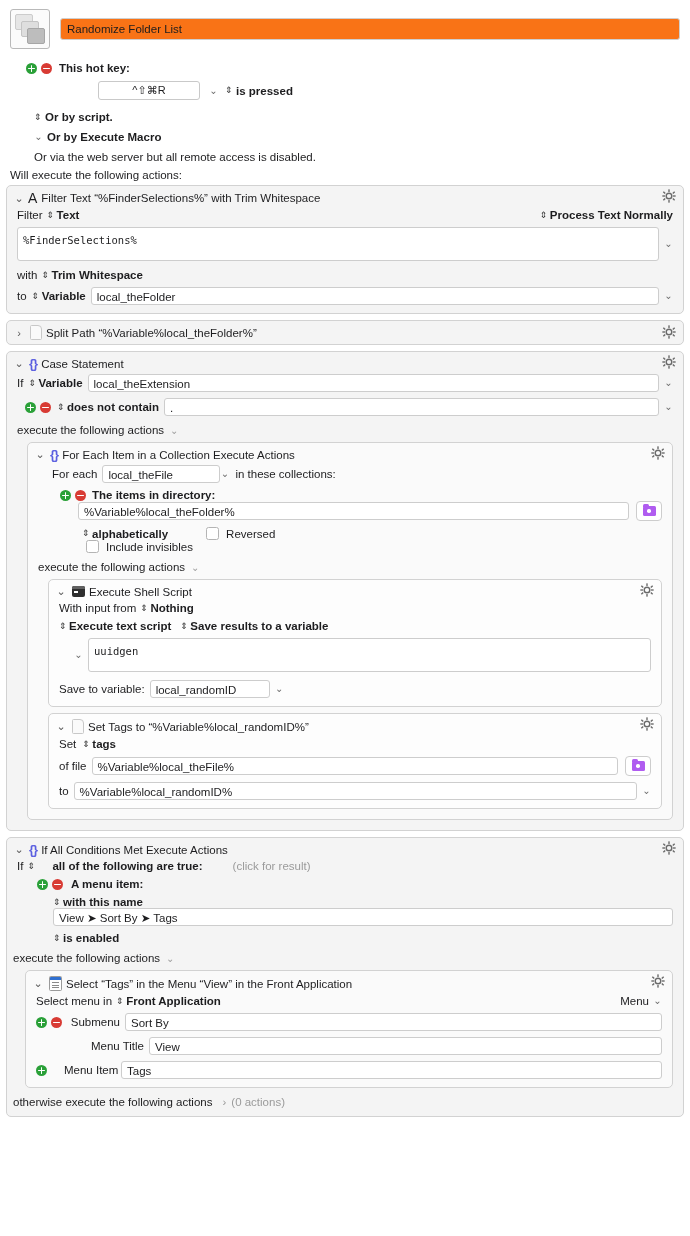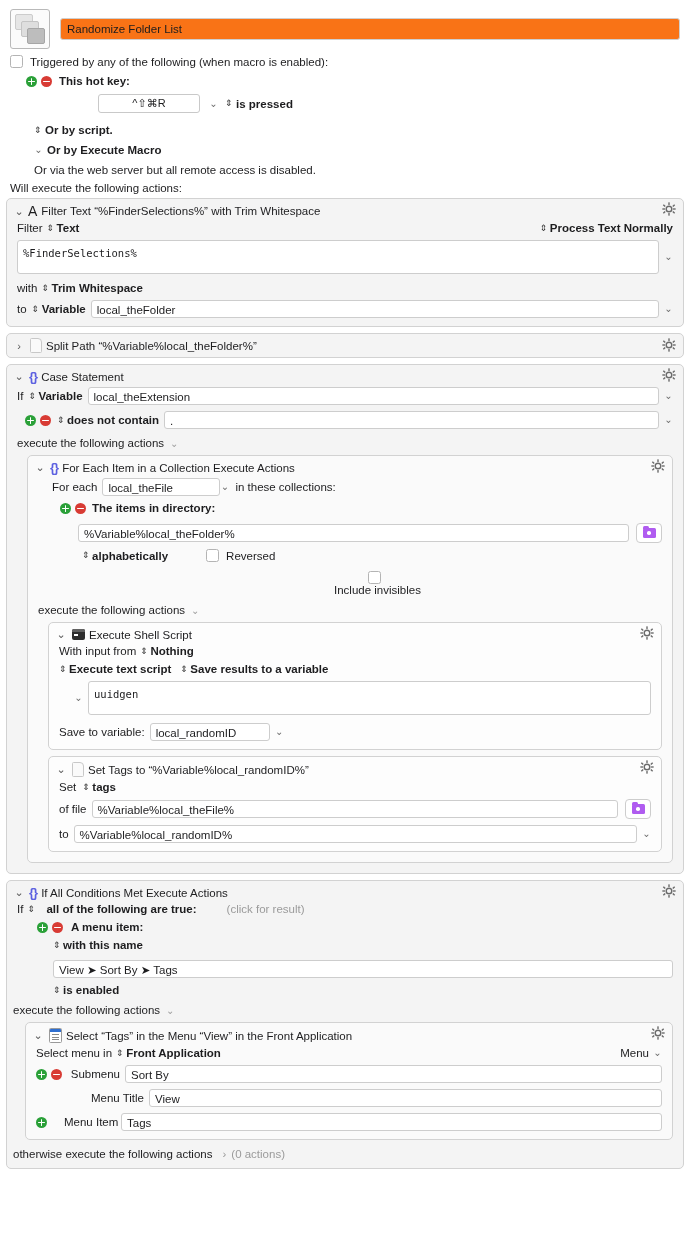--- a/index.html
+++ b/index.html
@@ -132,21 +132,21 @@
     overflow: hidden; white-space: nowrap;
   }
   .field.tall { height: 34px; line-height: 17px; padding-top: 4px;}
   .field.mono { font-family: "DejaVu Sans Mono", monospace; font-size: 10.5px; }
   .field-wrap { display:flex; align-items:center; }
   .field-wrap .field { flex: 1 1 auto; }
   .field-wrap .chev { margin-left: 5px; flex:0 0 auto;}
 
   .lbl-in { margin-right: 5px; white-space: nowrap; }
   .mt6 { margin-top: 6px; }
-  .mt4 { margin-top: 9px; align-items: center; }
+  .mt4 { margin-top: 0; align-items: center; }
   .mt8 { margin-top: 8px; }
 
   .folder-btn {
     width: 24px; height: 18px; margin-left: 7px;
     border: 1px solid #cdcdcd; border-radius: 4px; background: #fff;
     display:flex; align-items:center; justify-content:center; flex:0 0 auto;
   }
   .folder-glyph {
     width: 13px; height: 10px; background: #b05cf0; border-radius: 1.5px;
     position: relative;
@@ -214,24 +214,20 @@
     <div class="macro-icon">
       <i class="s1"></i>
         <i class="s2"></i>
         <i class="s3"></i>
     </div>
     <div class="macro-title-field">Randomize Folder List</div>
   </div>
 
   <div class="trigger-area">
 
-    <div class="row">
-      <span class="chk"></span>
-      <span class="lbl">Triggered by any of the following (when macro is enabled):</span>
-    </div>
 
     <div class="row r-gap indent1">
       <span class="pm">
         <span class="circ plus"></span>
         <span class="circ minus"></span>
       </span>
       <span class="lbl bold">This hot key:</span>
     </div>
 
     <div class="row r-gap" style="padding-left:88px;">
@@ -422,21 +418,21 @@
             </span>
           </div>
 
           <div class="row mt6" style="padding-left:44px;">
             <span class="stepper">⇕</span>
             <span class="bold" style="margin-left:3px;">alphabetically</span>
             <span class="chk" style="margin-left:38px;"></span>
             <span class="lbl">Reversed</span>
           </div>
 
-          <div class="row mt4" style="padding-left:48px;flex-direction:column;">
+          <div class="row mt4" style="padding-left:48px;">
             <span class="chk"></span>
             <span class="lbl">Include invisibles</span>
           </div>
 
           <div class="row mt8">
             <span>execute the following actions</span>
             <span class="tiny-chev">⌄</span>
           </div>
 
           <div class="action inner2" style="margin-top:6px; margin-left:10px;">
@@ -550,21 +546,21 @@
         <rect x="1.8" y="10.4" width="1.6" height="3" transform="rotate(45 2.6 11.9)"></rect>
         </g>
           </svg>
       </span>
     </div>
 
     <div class="act-body">
       <div class="row">
         <span>If</span>
         <span class="stepper" style="margin-left:4px;">⇕</span>
-        <span class="bold" style="margin-left:12px;">all of the following are true:</span>
+        <span class="bold" style="margin-left:18px;">all of the following are true:</span>
         <span class="muted" style="margin-left:30px;">(click for result)</span>
       </div>
 
       <div class="row mt6" style="padding-left:20px;">
         <span class="pm" style="margin-right:8px;">
           <span class="circ plus"></span>
           <span class="circ minus"></span>
         </span>
         <span class="bold">A menu item:</span>
       </div>

